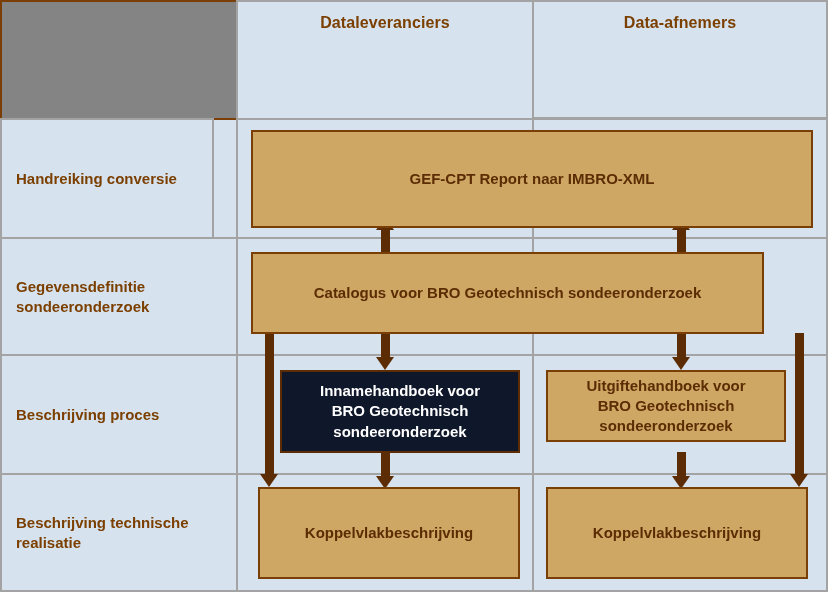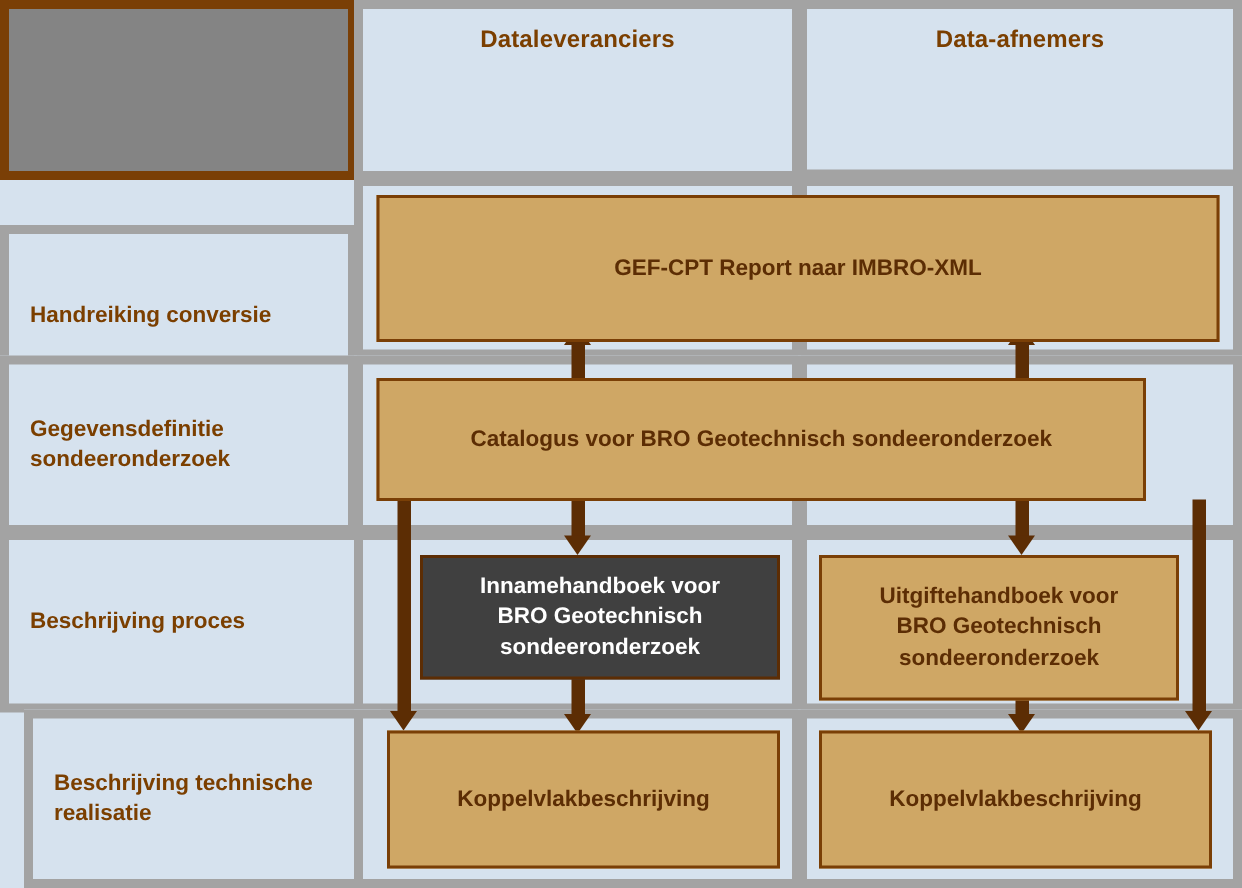--- a/index.html
+++ b/index.html
@@ -12,21 +12,21 @@
   #root {
     position: relative;
     width: 828px; height: 592px;
     background: #d6e2ee;
   }
 
   
   .cell {
     position: absolute;
     background: #d6e2ee;
-    border: 6px solid #a3a3a3;
+    border: 2px solid #a3a3a3;
   }
   .cell.gray { background: #848484; border-color: #7a3f06; }
 
   .colhead-text {
     position: absolute;
     top: 12px; left: 0; right: 0;
     text-align: center;
     font-size: 16px;
     font-weight: bold;
     color: #7b3f00;
@@ -76,60 +76,60 @@
     font-size: 15px;
     font-weight: bold;
     line-height: 1.35;
     display: flex;
     align-items: center;
     justify-content: center;
     text-align: center;
     padding: 4px 8px;
   }
   .box.dark {
-    background: #404040;
+    background: #0f172a;
     color: #ffffff;
     border-color: #5c2d04;
   }
   .box .label { display: block; }
 </style>
 </head>
 <body>
 
 <div id="root">
 
   <div class="cell gray" style="left:0;top:0;width:238px;height:120px;"></div>
 
   <div class="cell" style="left:236px;top:0;width:298px;height:120px;">
     <span class="colhead-text">Dataleveranciers</span>
   </div>
 
   <div class="cell" style="left:532px;top:0;width:296px;height:119px;">
     <span class="colhead-text">Data-afnemers</span>
   </div>
 
-  <div class="cell" style="left:0;top:118px;width:238px;height:121px;margin-top:32px;">
+  <div class="cell" style="left:0;top:118px;width:214px;height:121px;">
     <span class="rowlabel-text">Handreiking conversie</span>
   </div>
   <div class="cell" style="left:236px;top:118px;width:298px;height:121px;"></div>
   <div class="cell" style="left:532px;top:118px;width:296px;height:121px;"></div>
 
   <div class="cell" style="left:0;top:237px;width:238px;height:119px;">
     <span class="rowlabel-text">Gegevensdefinitie sondeeronderzoek</span>
   </div>
   <div class="cell" style="left:236px;top:237px;width:298px;height:119px;"></div>
   <div class="cell" style="left:532px;top:237px;width:296px;height:119px;"></div>
 
   <div class="cell" style="left:0;top:354px;width:259px;height:121px;">
     <span class="rowlabel-text">Beschrijving proces</span>
   </div>
   <div class="cell" style="left:236px;top:354px;width:298px;height:121px;"></div>
   <div class="cell" style="left:532px;top:354px;width:296px;height:121px;"></div>
 
-  <div class="cell" style="left:0;top:473px;width:238px;height:119px;margin-left:16px;">
+  <div class="cell" style="left:0;top:473px;width:238px;height:119px;">
     <span class="rowlabel-text">Beschrijving technische realisatie</span>
   </div>
   <div class="cell" style="left:236px;top:473px;width:298px;height:119px;"></div>
   <div class="cell" style="left:532px;top:473px;width:296px;height:119px;"></div>
 
   <div class="conn" style="left:381px;top:228px;width:9px;height:26px;"></div>
   <div class="arrowhead up" style="left:376px;top:217px;"></div>
 
   <div class="conn" style="left:677px;top:228px;width:9px;height:26px;"></div>
   <div class="arrowhead up" style="left:672px;top:217px;"></div>
@@ -159,21 +159,21 @@
   <div class="box" style="left:251px;top:252px;width:513px;height:82px;">
     <span class="label">Catalogus voor BRO Geotechnisch sondeeronderzoek</span>
   </div>
 
   <div class="box dark" style="left:280px;top:370px;width:240px;height:83px;flex-direction:column;">
     <span class="label">Innamehandboek voor</span>
     <span class="label">BRO Geotechnisch</span>
     <span class="label">sondeeronderzoek</span>
   </div>
 
-  <div class="box" style="left:546px;top:370px;width:240px;height:97px;flex-direction:column;">
+  <div class="box" style="left:546px;top:370px;width:240px;height:72px;flex-direction:column;">
     <span class="label">Uitgiftehandboek voor</span>
     <span class="label">BRO Geotechnisch</span>
     <span class="label">sondeeronderzoek</span>
   </div>
 
   <div class="box" style="left:258px;top:487px;width:262px;height:92px;flex-direction:column;">
     <span class="label">Koppelvlakbeschrijving</span>
   </div>
 
   <div class="box" style="left:546px;top:487px;width:262px;height:92px;flex-direction:column;">

